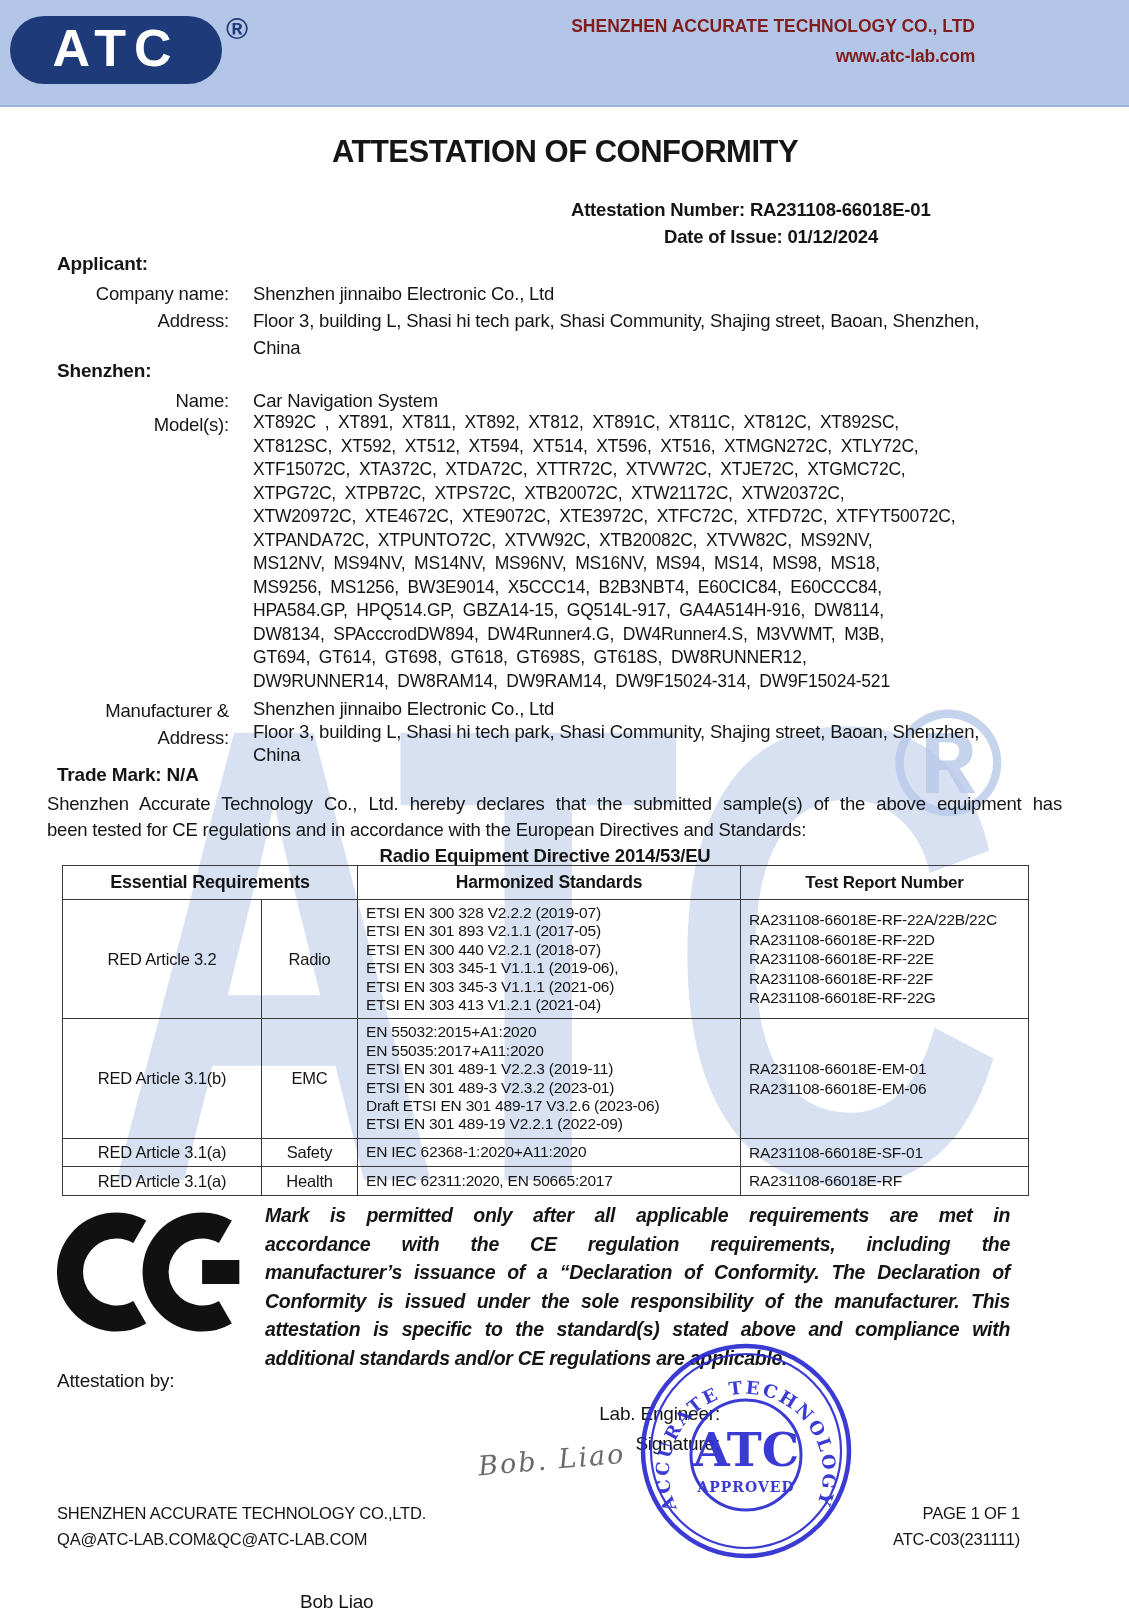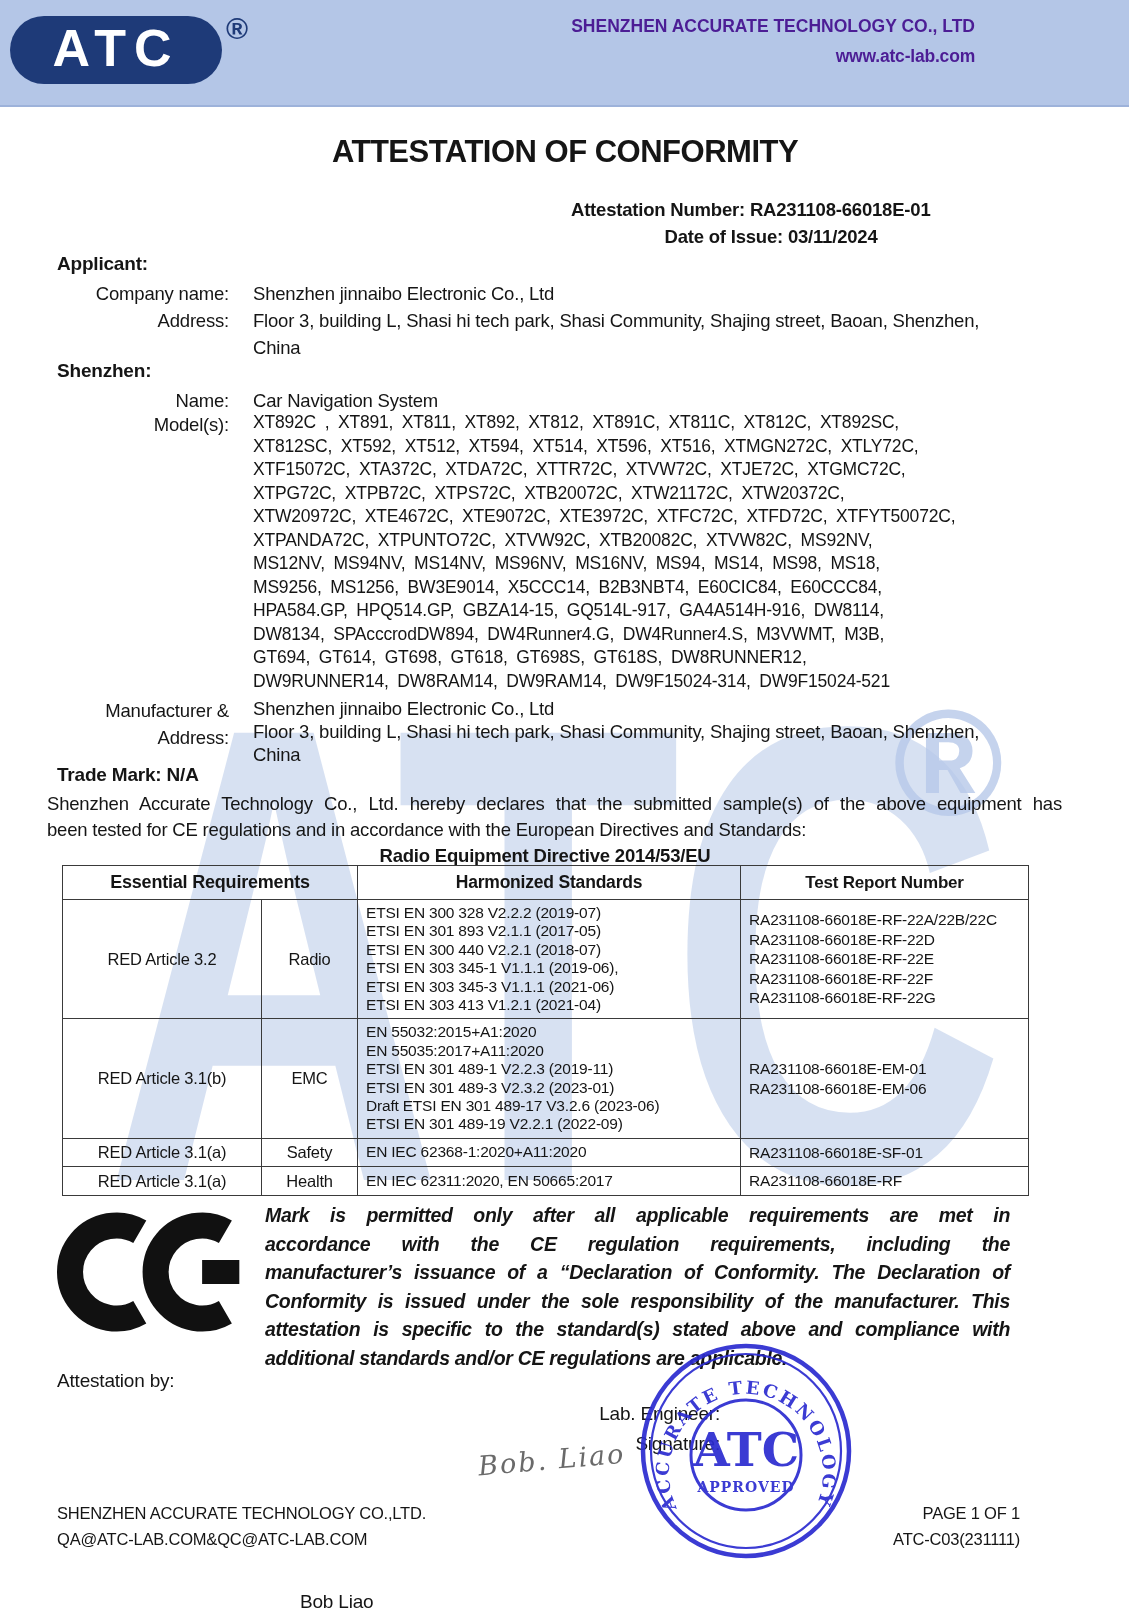--- a/index.html
+++ b/index.html
@@ -12,21 +12,21 @@
   .page>div,.page>svg,.page>table{z-index:1;}
 
   
   .banner{position:absolute;top:0;left:0;width:1129px;height:107px;
     background:#b4c6e7;border-bottom:2px solid #9db2da;box-sizing:border-box;z-index:1;}
   .logo-pill{position:absolute;left:10px;top:16px;width:212px;height:68px;border-radius:36px;
     background:#1e3a78;display:flex;align-items:center;justify-content:center;}
   .logo-pill span{color:#fff;font-size:52px;font-weight:bold;letter-spacing:8px;line-height:1;
     transform:translateY(-2px);}
   .logo-reg{position:absolute;left:226px;top:12px;font-size:30px;color:#1e3a78;font-weight:bold;}
-  .banner-right{position:absolute;right:154px;top:16px;text-align:right;color:#4c1d95;font-weight:bold;}
+  .banner-right{position:absolute;right:154px;top:16px;text-align:right;color:#7f1d1d;font-weight:bold;}
   .banner-right .l1{font-size:17.5px;letter-spacing:0;}
   .banner-right .l2{font-size:17.5px;margin-top:9px;}
 
   
   .watermark{position:absolute;left:105px;top:630px;z-index:0;white-space:nowrap;
     font-size:650px;line-height:1;font-weight:bold;color:rgba(182,200,232,0.55);
     transform:scaleX(0.72);transform-origin:left top;letter-spacing:-18px;}
   .watermark-reg{position:absolute;left:893px;top:688px;z-index:0;font-size:150px;line-height:1;
     color:rgba(182,200,232,0.8);font-weight:bold;}
 
@@ -94,21 +94,21 @@
     <div class="banner-right">
       <div class="l1">SHENZHEN ACCURATE TECHNOLOGY CO., LTD</div>
       <div class="l2">www.atc-lab.com</div>
     </div>
   </div>
 
   <div class="abs doc-title">ATTESTATION OF CONFORMITY</div>
 
   <div class="abs att-block">
     <div>Attestation Number: RA231108-66018E-01</div>
-    <div class="date">Date of Issue: 03/11/2024</div>
+    <div class="date">Date of Issue: 01/12/2024</div>
   </div>
 
   <div class="abs sec-heading" style="top:253px;">Applicant:</div>
 
   <div class="abs lv-row" style="top:280px;">
     <div class="lv-label">Company name:</div>
     <div class="lv-gap"></div>
     <div class="lv-value">Shenzhen jinnaibo Electronic Co., Ltd</div>
   </div>
 

